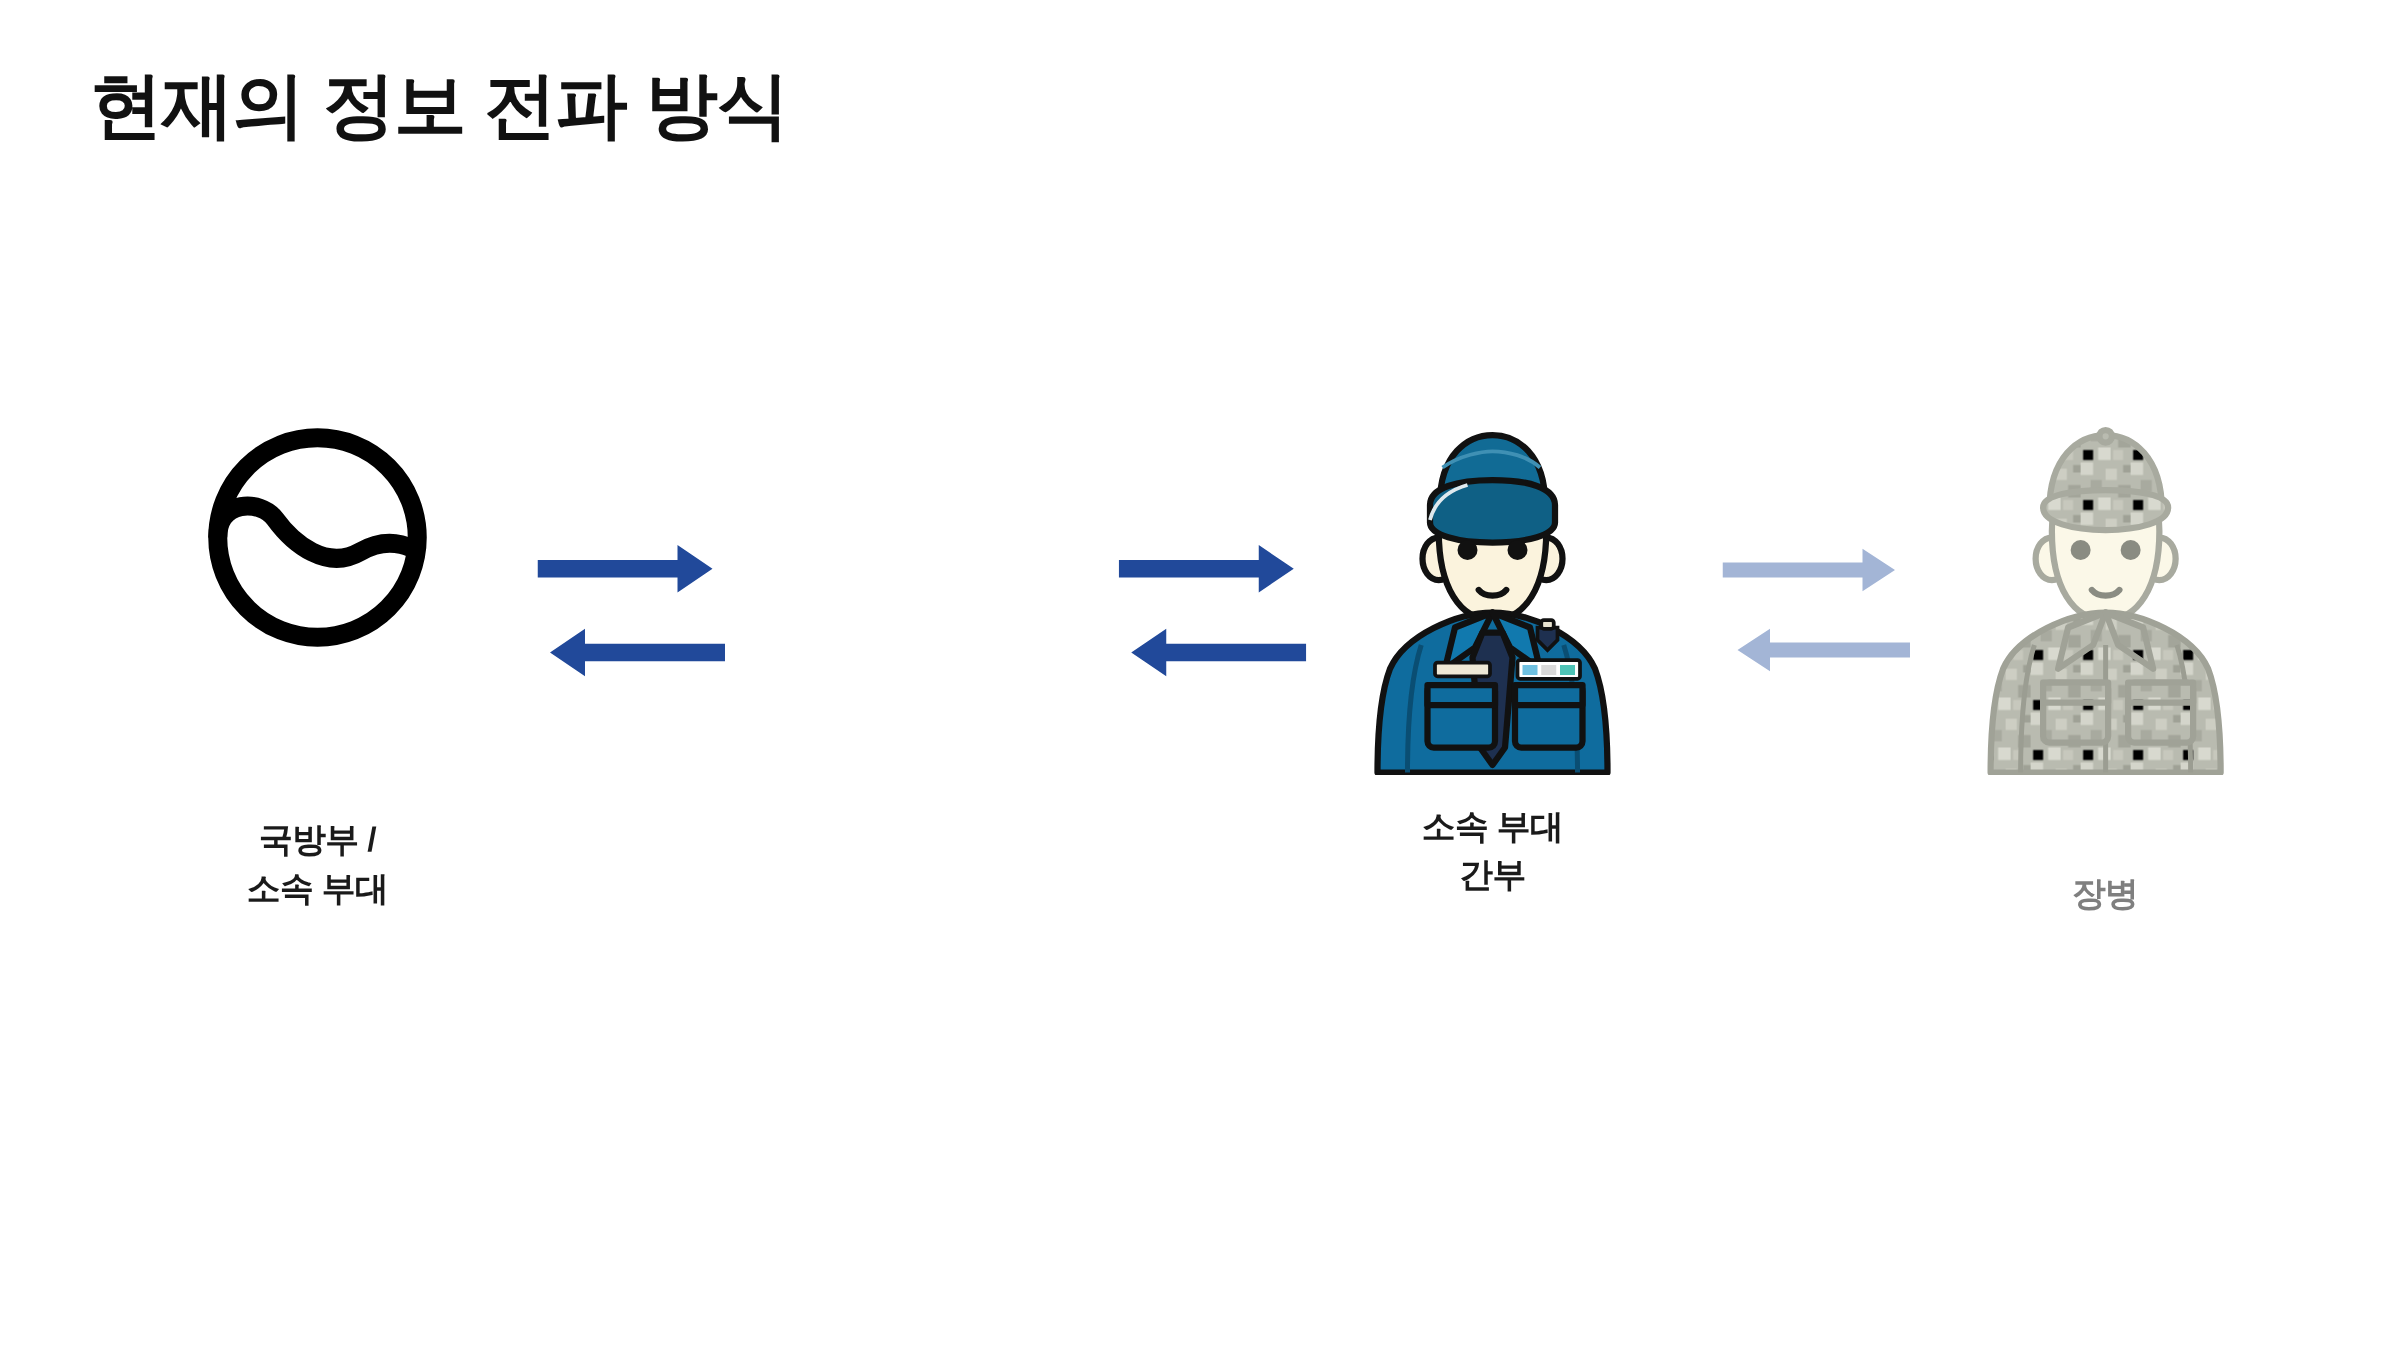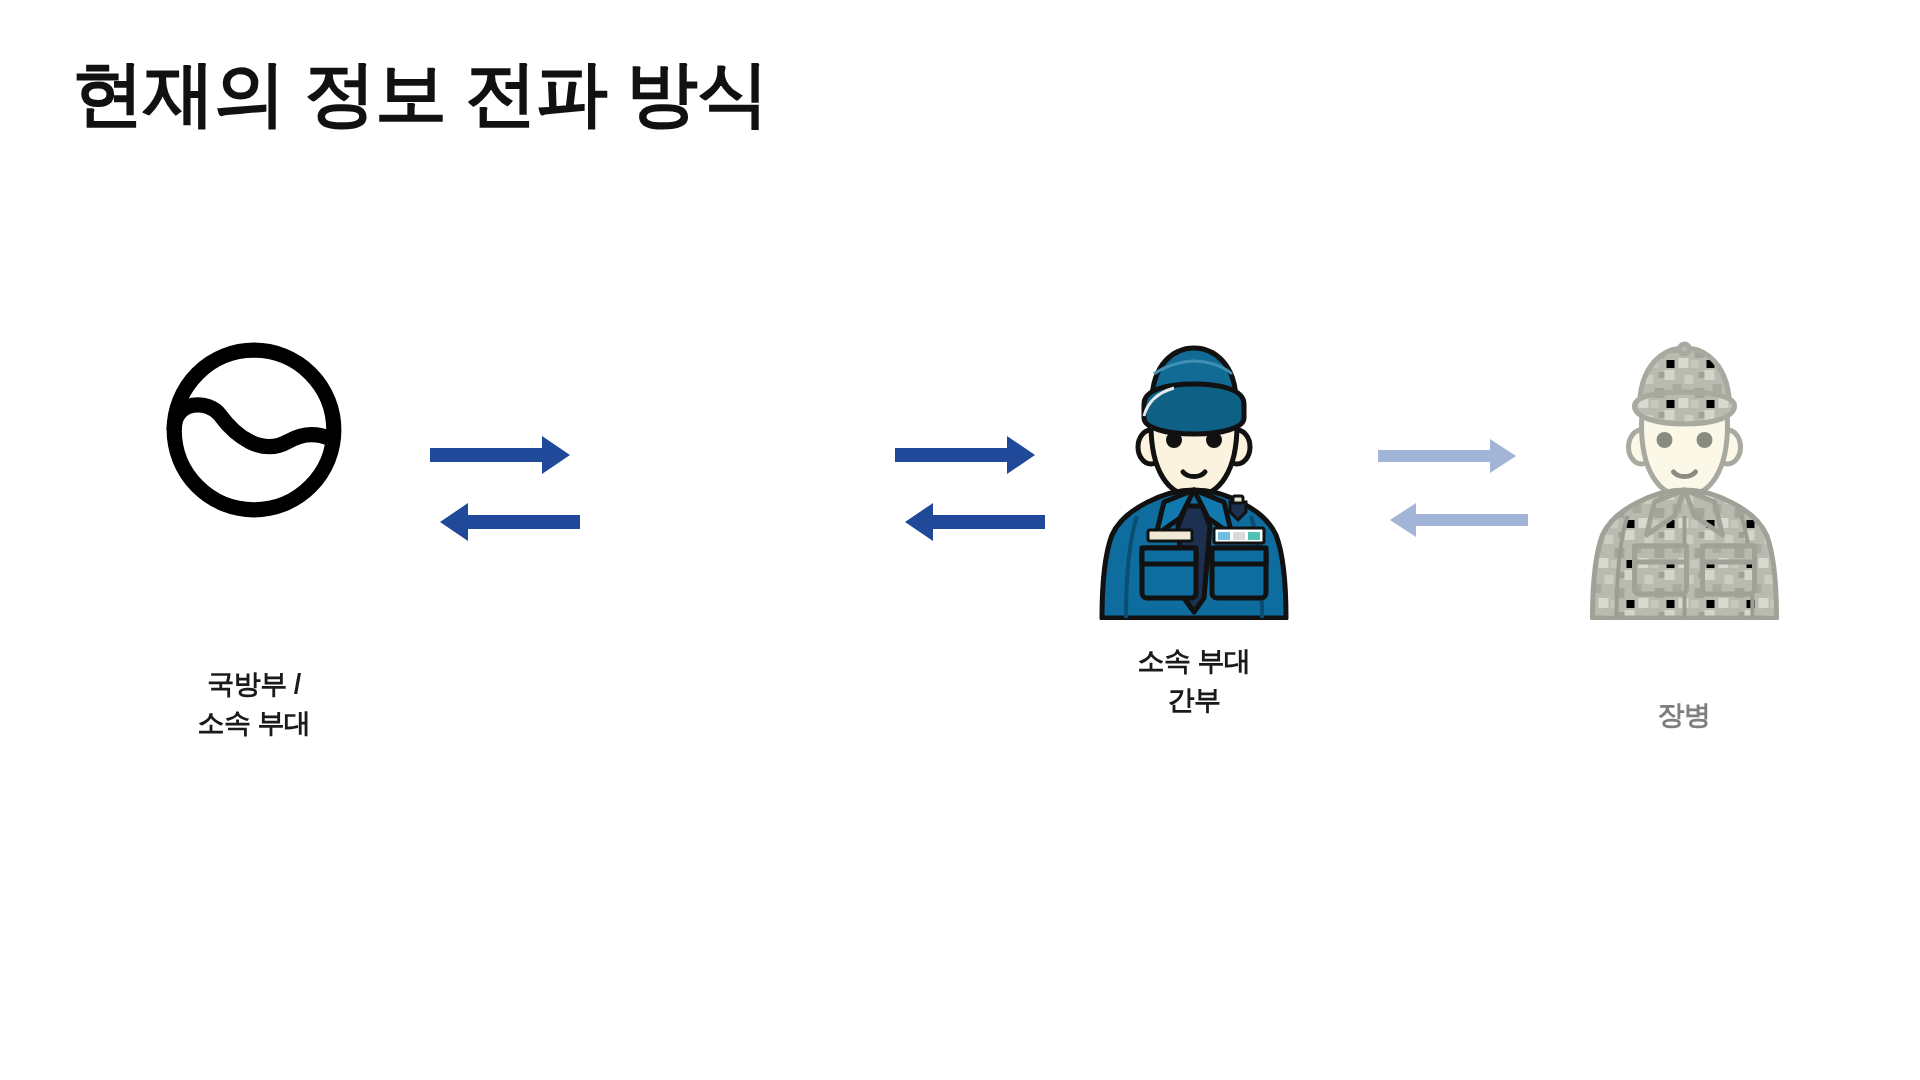--- a/index.html
+++ b/index.html
@@ -21,21 +21,21 @@
     width: 1920px;
     height: 1080px;
     background: #ffffff;
   }
 
   
   .slide-title {
     position: absolute;
     left: 72px;
     top: 50px;
-    font-size: 72px;
+    font-size: 58px;
     font-weight: 800;
     letter-spacing: -1px;
     color: #111111;
     white-space: nowrap;
     line-height: 1.2;
   }
 
   
   .flow {
     position: absolute;
@@ -76,21 +76,21 @@
   #node-ministry { left: 104px; }
   #node-network  { left: 570px; }
   #node-officer  { left: 1044px; }
   #node-soldier  { left: 1534px; gap: 40px; }
 
   #node-ministry .node-art { align-items: flex-start; padding-top: 5px; }
   #node-network  .node-art { align-items: flex-start; padding-top: 5px; }
   #node-officer  .node-art { align-items: flex-start; padding-top: 0px; }
   #node-soldier  .node-art { align-items: flex-start; padding-top: 0px; }
 
-  #node-ministry .node-label { margin-top: 30px; }
+  #node-ministry .node-label { margin-top: 18px; }
   #node-network  .node-label { margin-top: 38px; }
   #node-officer  .node-label { margin-top: 12px; }
   #node-soldier  .node-label { margin-top: 26px; }
 
   
   .arrow-pair {
     position: absolute;
     top: 100px;
     width: 150px;
     height: 120px;

